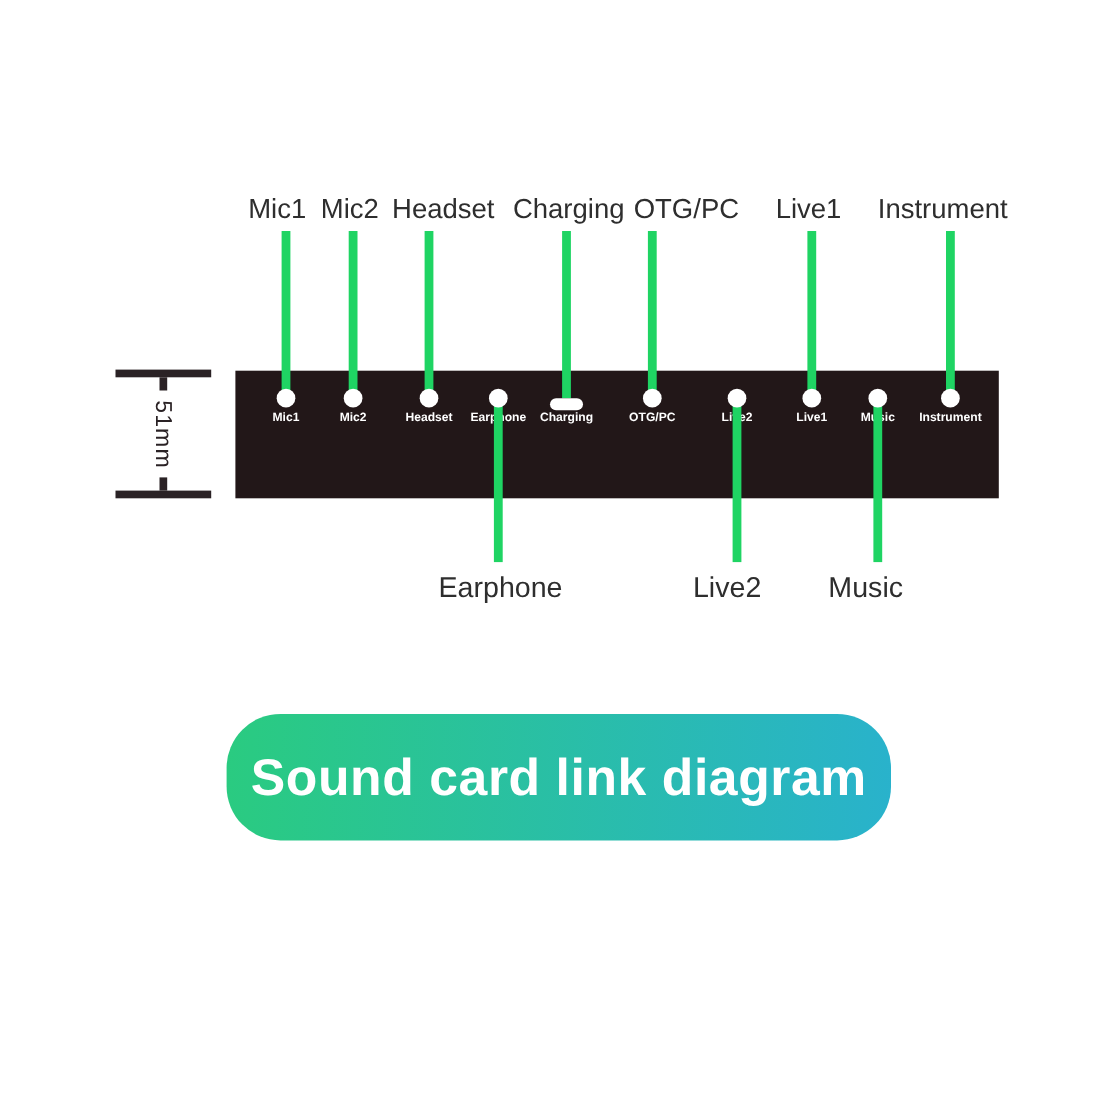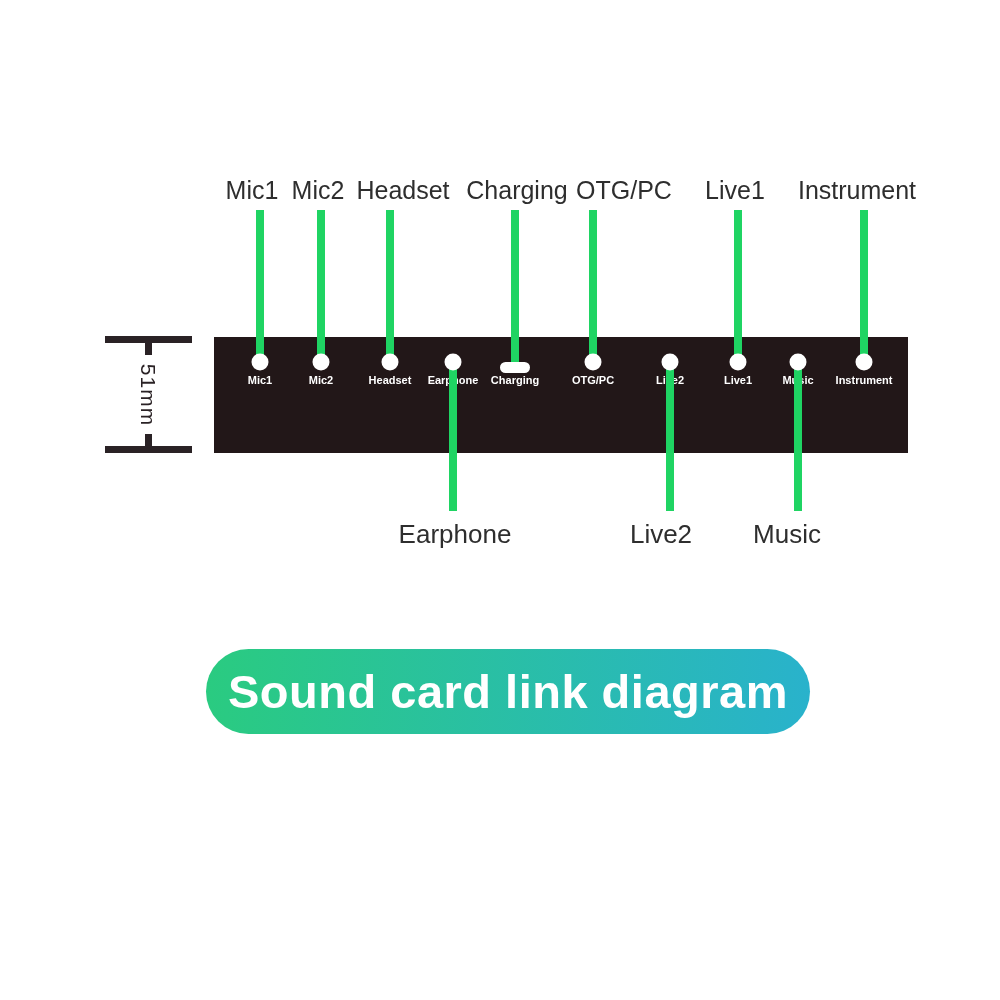--- a/index.html
+++ b/index.html
@@ -97,21 +97,21 @@
     font-size: 21px;
     letter-spacing: 1px;
     color: var(--bracket);
     white-space: nowrap;
   }
 
   
   #banner {
     position: absolute;
     left: 206px; top: 649px;
-    width: 604px; height: 85px;
+    width: 604px; height: 115px;
     border-radius: 49px;
     background: linear-gradient(93deg, var(--banner-start) 0%, var(--banner-end) 100%);
     display: flex;
     align-items: center;
     justify-content: center;
     z-index: 5;
   }
   #banner .banner-text {
     color: var(--banner-text);
     font-size: 47px;

